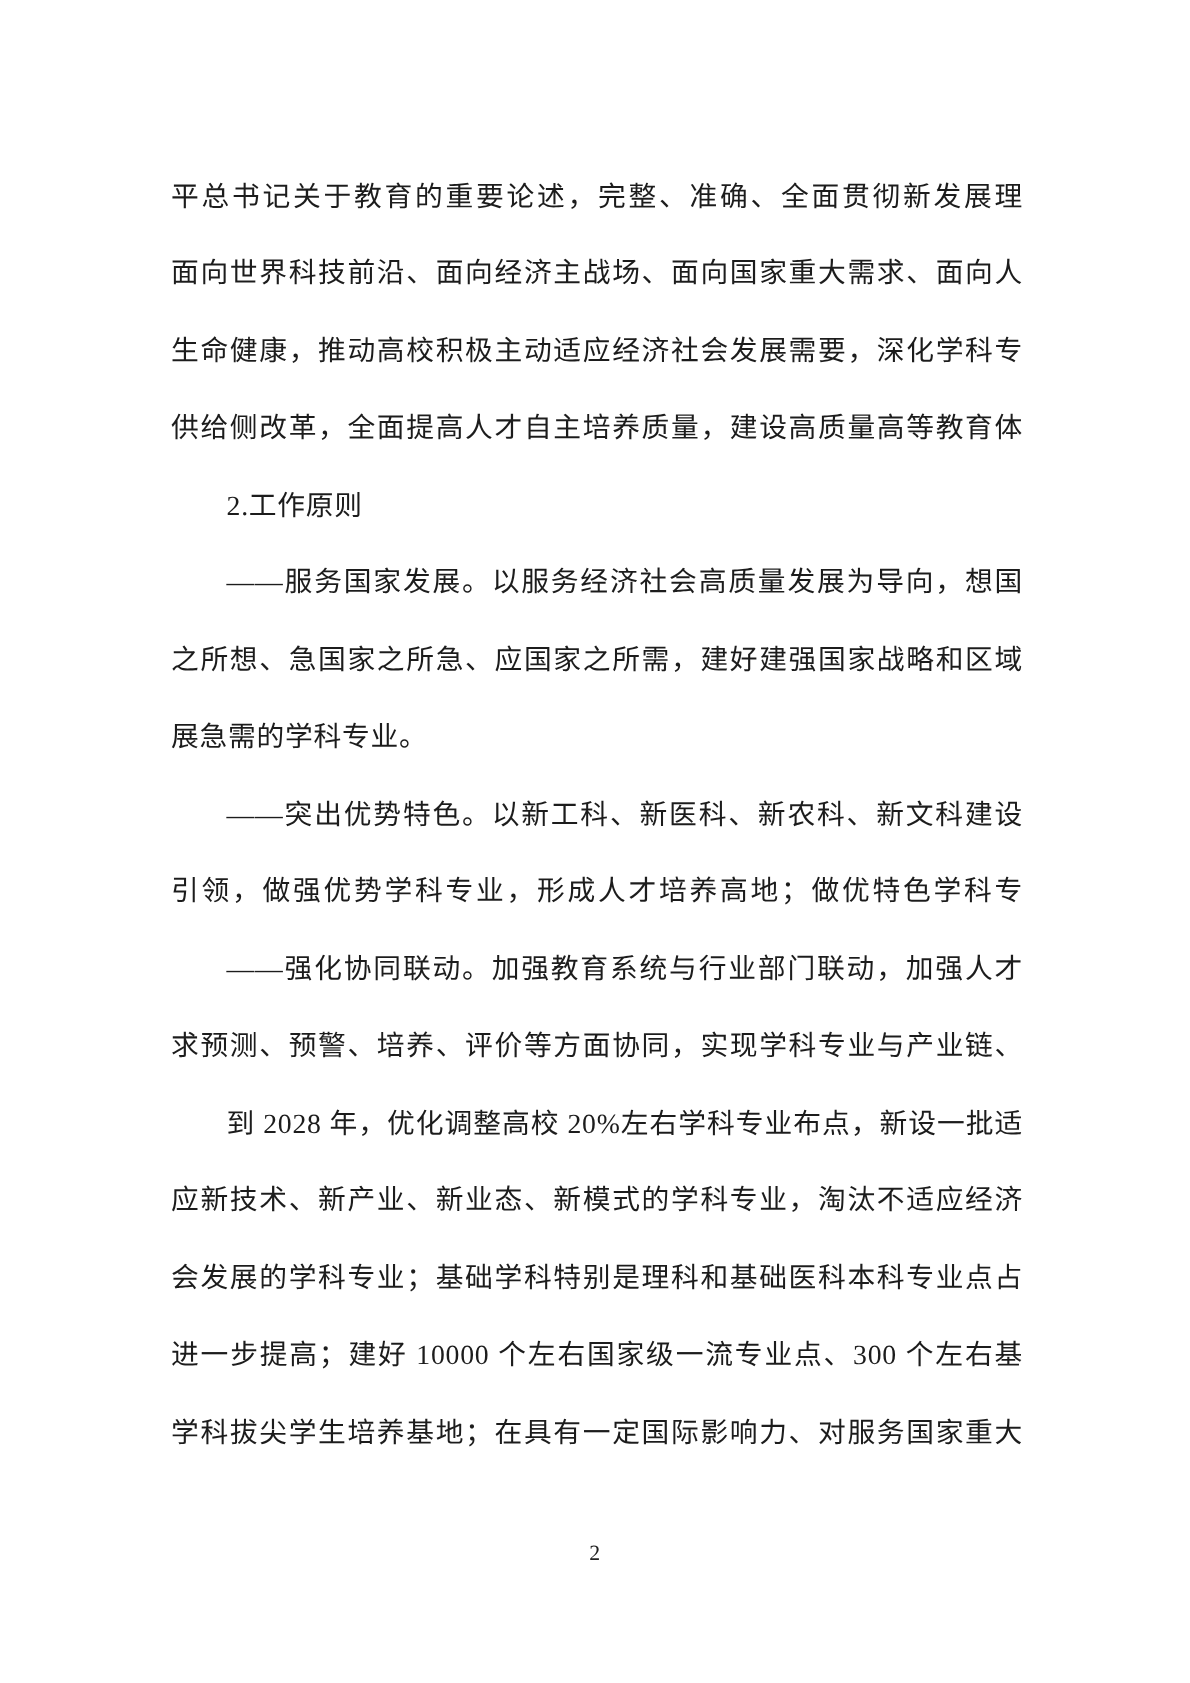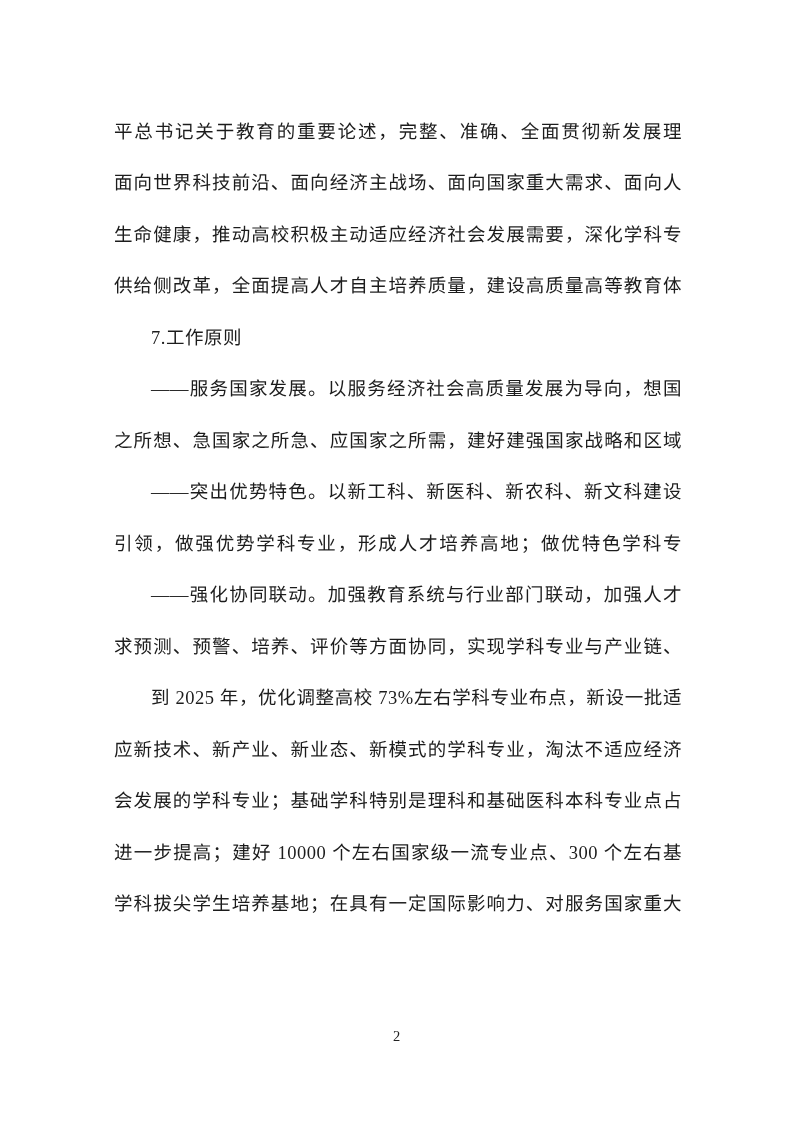--- a/index.html
+++ b/index.html
@@ -58,28 +58,29 @@
 </style>
 </head>
 <body>
 
 <div class="page">
   <div class="text-block">
     <p class="line">平总书记关于教育的重要论述，完整、准确、全面贯彻新发展理念，</p>
     <p class="line">面向世界科技前沿、面向经济主战场、面向国家重大需求、面向人民</p>
     <p class="line">生命健康，推动高校积极主动适应经济社会发展需要，深化学科专业</p>
     <p class="line last">供给侧改革，全面提高人才自主培养质量，建设高质量高等教育体系。</p>
-    <p class="line indent last">7.工作原则</p>
+    <p class="line indent last">2.工作原则</p>
     <p class="line indent">——服务国家发展。以服务经济社会高质量发展为导向，想国家</p>
     <p class="line">之所想、急国家之所急、应国家之所需，建好建强国家战略和区域发</p>
+    <p class="line last">展急需的学科专业。</p>
     <p class="line indent">——突出优势特色。以新工科、新医科、新农科、新文科建设为</p>
     <p class="line">引领，做强优势学科专业，形成人才培养高地；做优特色学科专业，</p>
     <p class="line indent">——强化协同联动。加强教育系统与行业部门联动，加强人才需</p>
     <p class="line">求预测、预警、培养、评价等方面协同，实现学科专业与产业链、创</p>
-    <p class="line indent">到 2025 年，优化调整高校 73%左右学科专业布点，新设一批适</p>
+    <p class="line indent">到 2028 年，优化调整高校 20%左右学科专业布点，新设一批适</p>
     <p class="line">应新技术、新产业、新业态、新模式的学科专业，淘汰不适应经济社</p>
     <p class="line">会发展的学科专业；基础学科特别是理科和基础医科本科专业点占比</p>
     <p class="line">进一步提高；建好 10000 个左右国家级一流专业点、300 个左右基础</p>
     <p class="line">学科拔尖学生培养基地；在具有一定国际影响力、对服务国家重大战</p>
 
   </div>
 
   <div class="page-footer">2</div>
 </div>
 

